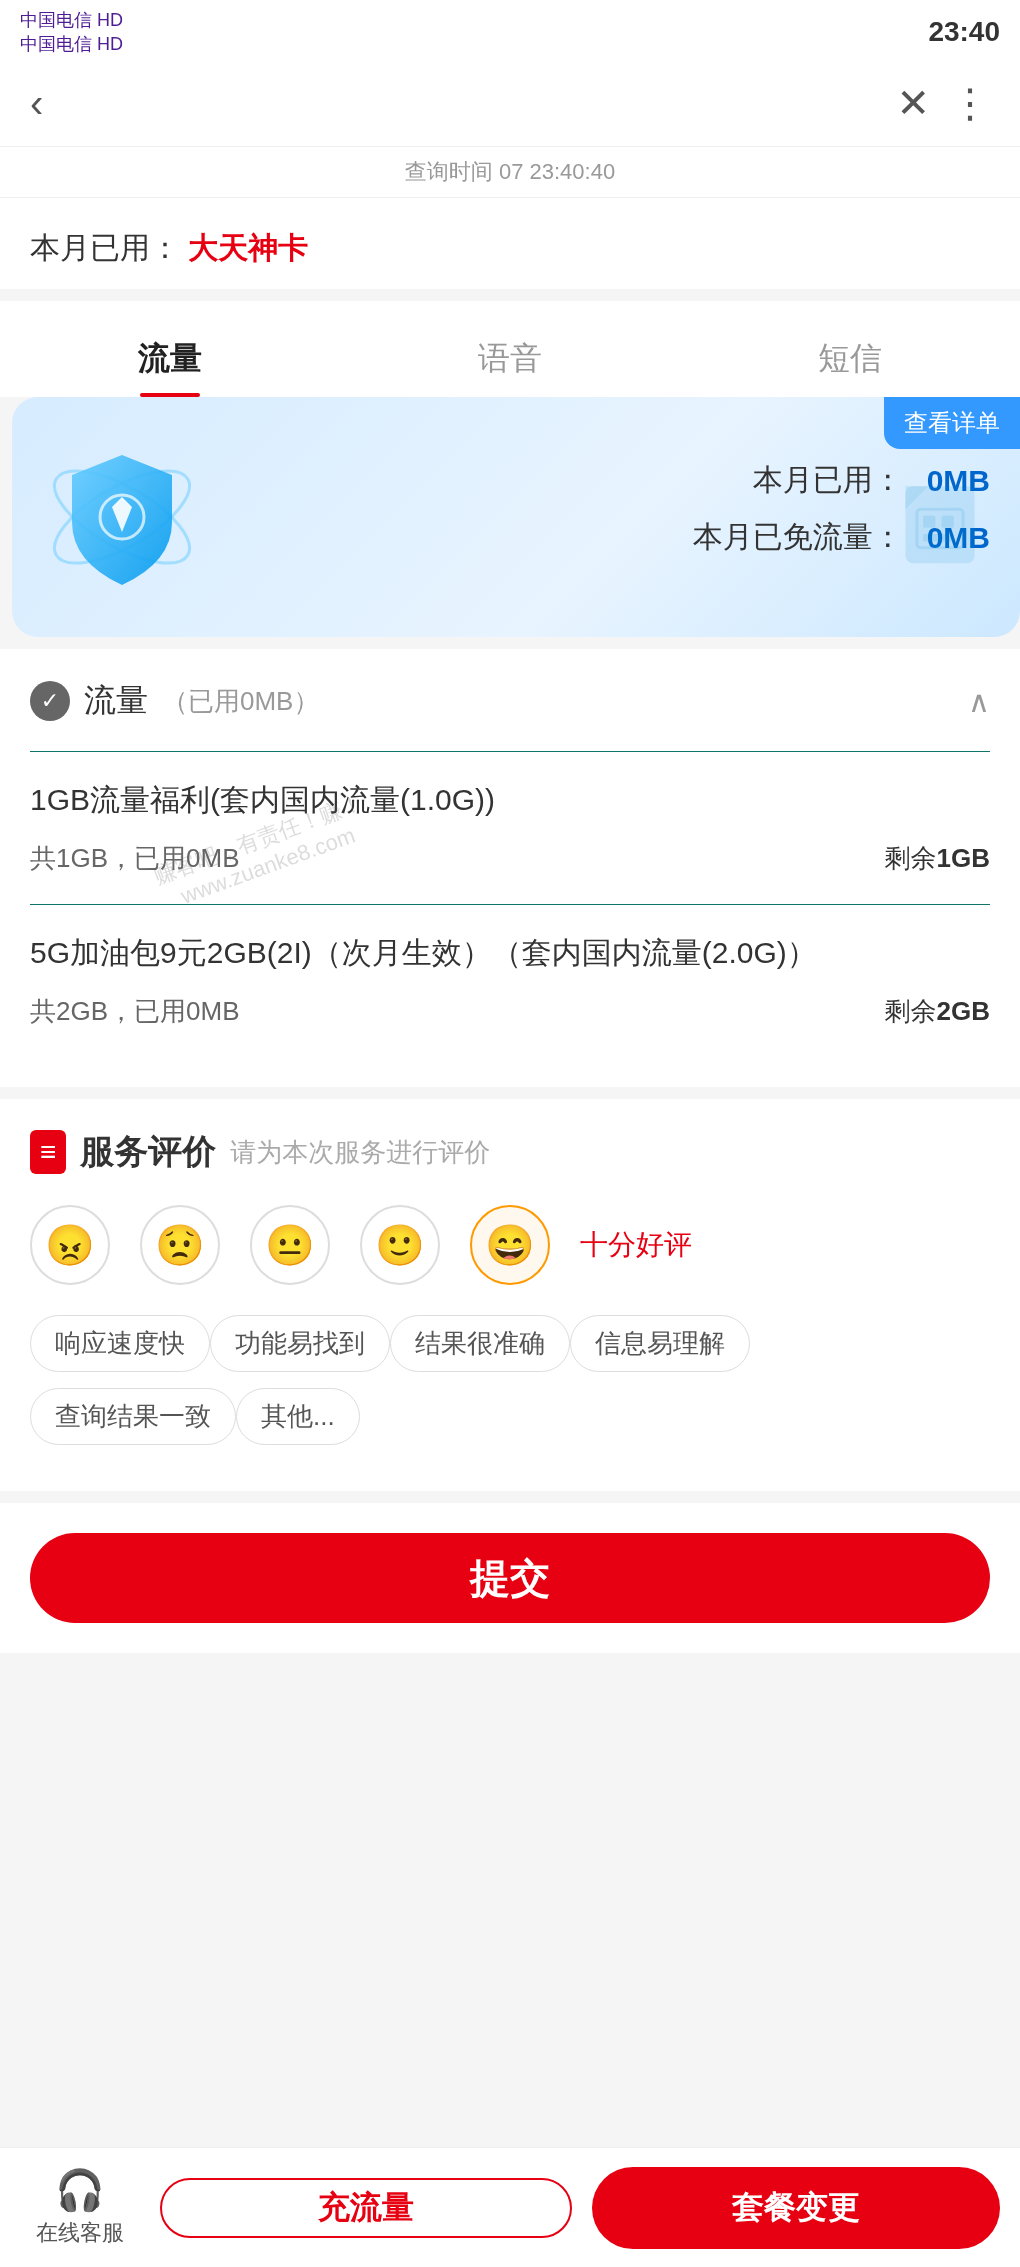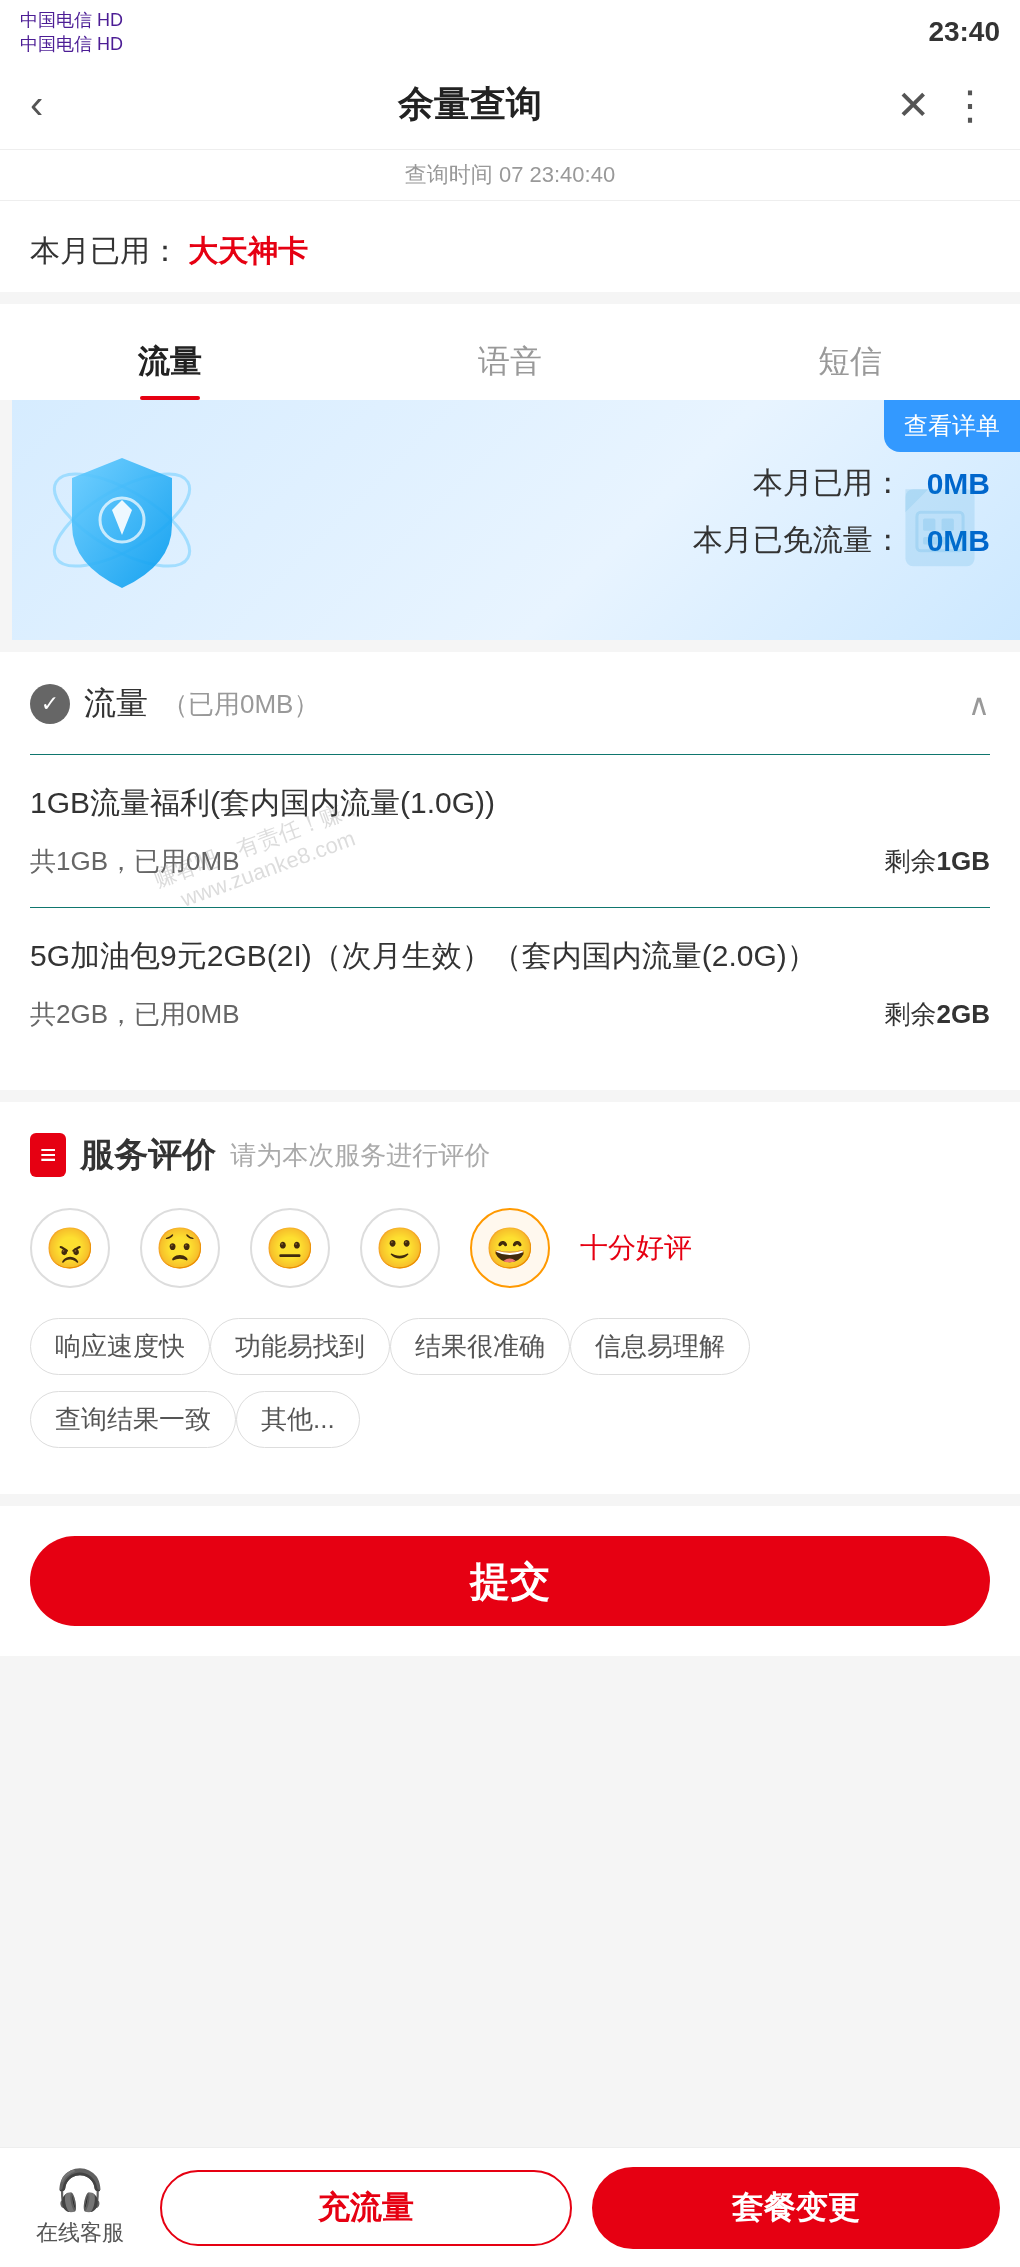--- a/index.html
+++ b/index.html
@@ -107,20 +107,21 @@
 
     
     .usage-card {
       background: linear-gradient(135deg, #d6ecff 0%, #e8f4ff 60%, #cce8ff 100%);
       margin: 0 0 12px 12px;
       padding: 40px 30px;
       display: flex;
       align-items: center;
       position: relative;
       min-height: 220px;
+      border-radius: 26px;
     }
     .shield-icon {
       width: 160px;
       height: 160px;
       margin-right: 30px;
       flex-shrink: 0;
     }
     .usage-info { flex: 1; }
     .usage-row {
       font-size: 30px;
@@ -323,21 +324,21 @@
       color: #555;
       min-width: 120px;
       cursor: pointer;
     }
     .nav-customer-icon {
       font-size: 40px;
       margin-bottom: 4px;
     }
     .nav-recharge-btn {
       flex: 1;
-      height: 76px;
+      height: 60px;
       border: 2px solid #e60012;
       border-radius: 50px;
       background: #fff;
       color: #e60012;
       font-size: 32px;
       font-weight: 600;
       cursor: pointer;
     }
     .nav-plan-btn {
       flex: 1;
@@ -359,21 +360,20 @@
     <span>中国电信 HD</span>
     <span>中国电信 HD</span>
   </div>
   <div class="status-right">
     <span style="font-size:28px;">23:40</span>
   </div>
 </div>
 
 <div class="header">
   <span class="header-icon">‹</span>
-  <span class="header-title">余量查询</span>
   <div class="header-icons-right">
     <span class="header-icon">✕</span>
     <span class="header-icon">⋮</span>
   </div>
 </div>
 
 <div class="query-info-bar">
   <span>查询时间</span>
   <span>07 23:40:40</span>
 </div>

